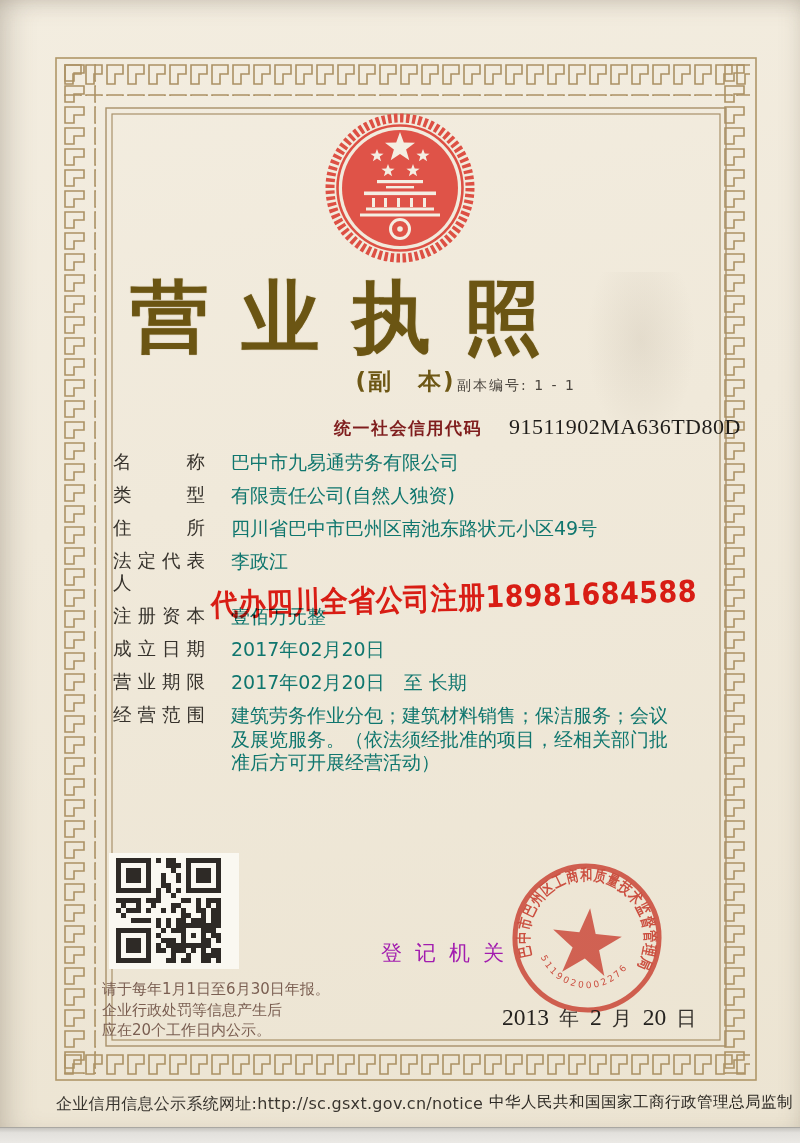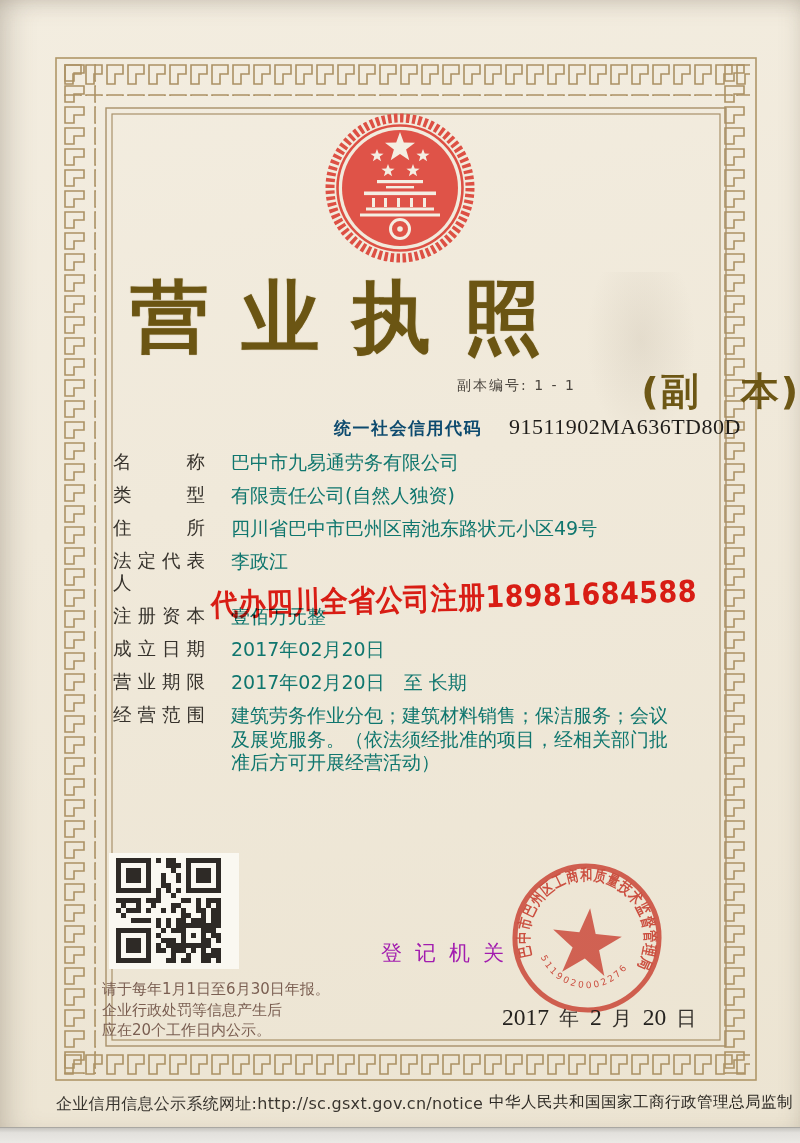--- a/index.html
+++ b/index.html
@@ -28,28 +28,28 @@
   .frame{position:absolute;left:0;top:0;}
   .emblem{position:absolute;left:320px;top:110px;}
   .title{
     position:absolute;left:0;top:266px;width:672px;box-sizing:border-box;
     text-align:center;font-size:78px;font-weight:900;color:#6b5513;
     letter-spacing:33px;padding-left:33px;white-space:nowrap;
     text-shadow:0 0 1px rgba(107,85,19,.6);
   }
   .subtitle{
     position:absolute;left:0;top:366px;width:800px;box-sizing:border-box;
-    text-align:right;font-size:38px;font-weight:bold;color:#6d5715;
+    text-align:center;font-size:23px;font-weight:bold;color:#6d5715;
     letter-spacing:2px;padding-left:11px;
   }
   .copy-number{
     position:absolute;left:457px;top:377px;font-size:14px;color:#4a453e;letter-spacing:2px;
   }
   .credit-row{position:absolute;left:334px;top:414px;display:flex;align-items:baseline;}
-  .credit-label{font-size:17px;font-weight:bold;color:#0c4a6e;letter-spacing:1.5px;}
+  .credit-label{font-size:17px;font-weight:bold;color:#7f1d1d;letter-spacing:1.5px;}
   .credit-code{
     margin-left:27px;font-size:22px;color:#1f1d1a;letter-spacing:.5px;
     font-family:"Liberation Serif","DejaVu Serif",serif;
   }
   .fields{position:absolute;left:113px;top:451px;width:575px;}
   .field-row{display:flex;margin-bottom:11px;line-height:22px;}
   .field-label{
     width:92px;flex:0 0 92px;font-size:18.5px;color:#36322c;
     text-align:justify;text-align-last:justify;
   }
@@ -327,21 +327,21 @@
   <polygon fill="#d8493d" opacity=".88" points="110,80 118.2,105.1 144.5,105.2 123.3,120.9 131.2,146.1 110,130.7 88.8,146.1 96.7,120.9 75.5,105.2 101.8,105.1"></polygon>
   <text font-size="15.5" fill="#d8493d" font-weight="bold" letter-spacing="1">
     <textPath href="#seal-top-arc" startOffset="50%" text-anchor="middle" textLength="232" lengthAdjust="spacingAndGlyphs">巴中市巴州区工商和质量技术监督管理局</textPath>
   </text>
   <text font-size="9" fill="#d8493d" letter-spacing="2.5">
     <textPath href="#seal-bottom-arc" startOffset="50%" text-anchor="middle">5119020002276</textPath>
   </text>
 </svg>
 
 <div class="reg-date">
-  <span class="num">2017</span>
+  <span class="num">2013</span>
   <span class="unit">年</span>
   <span class="num">2</span>
   <span class="unit">月</span>
   <span class="num">20</span>
   <span class="unit">日</span>
 </div>
 
 <div class="notes">
   <div>请于每年1月1日至6月30日年报。</div>
   <div>企业行政处罚等信息产生后</div>

